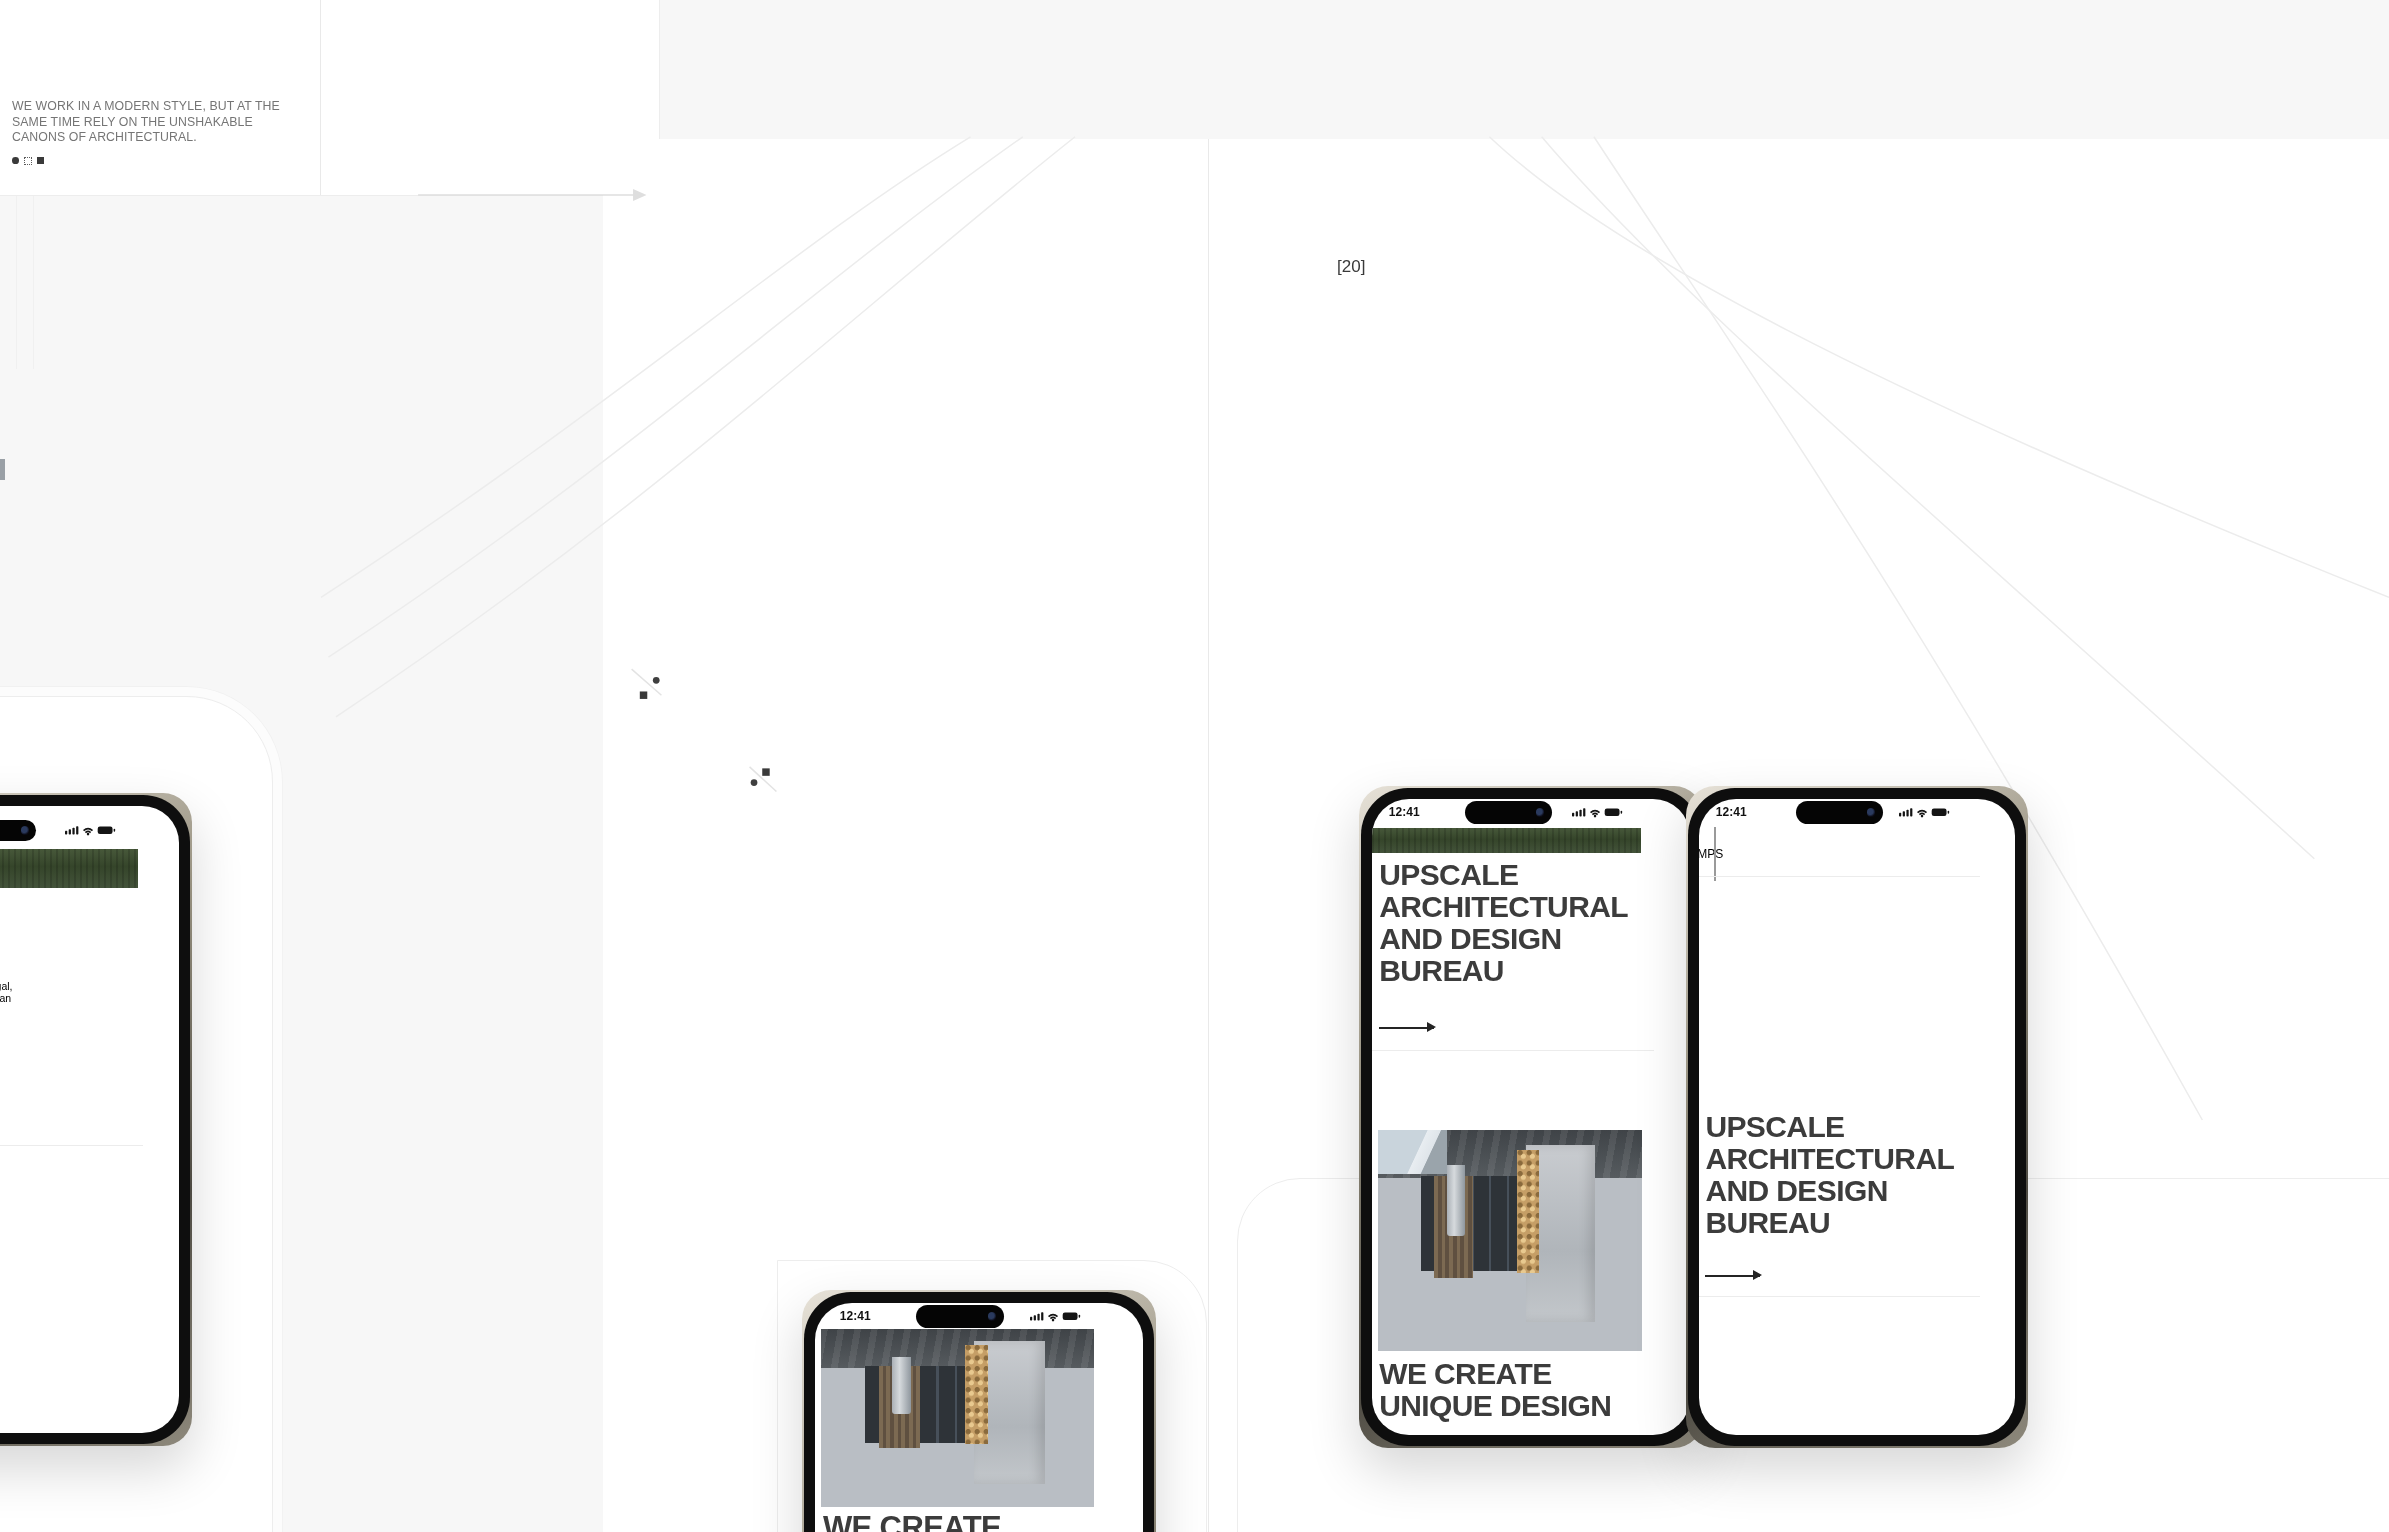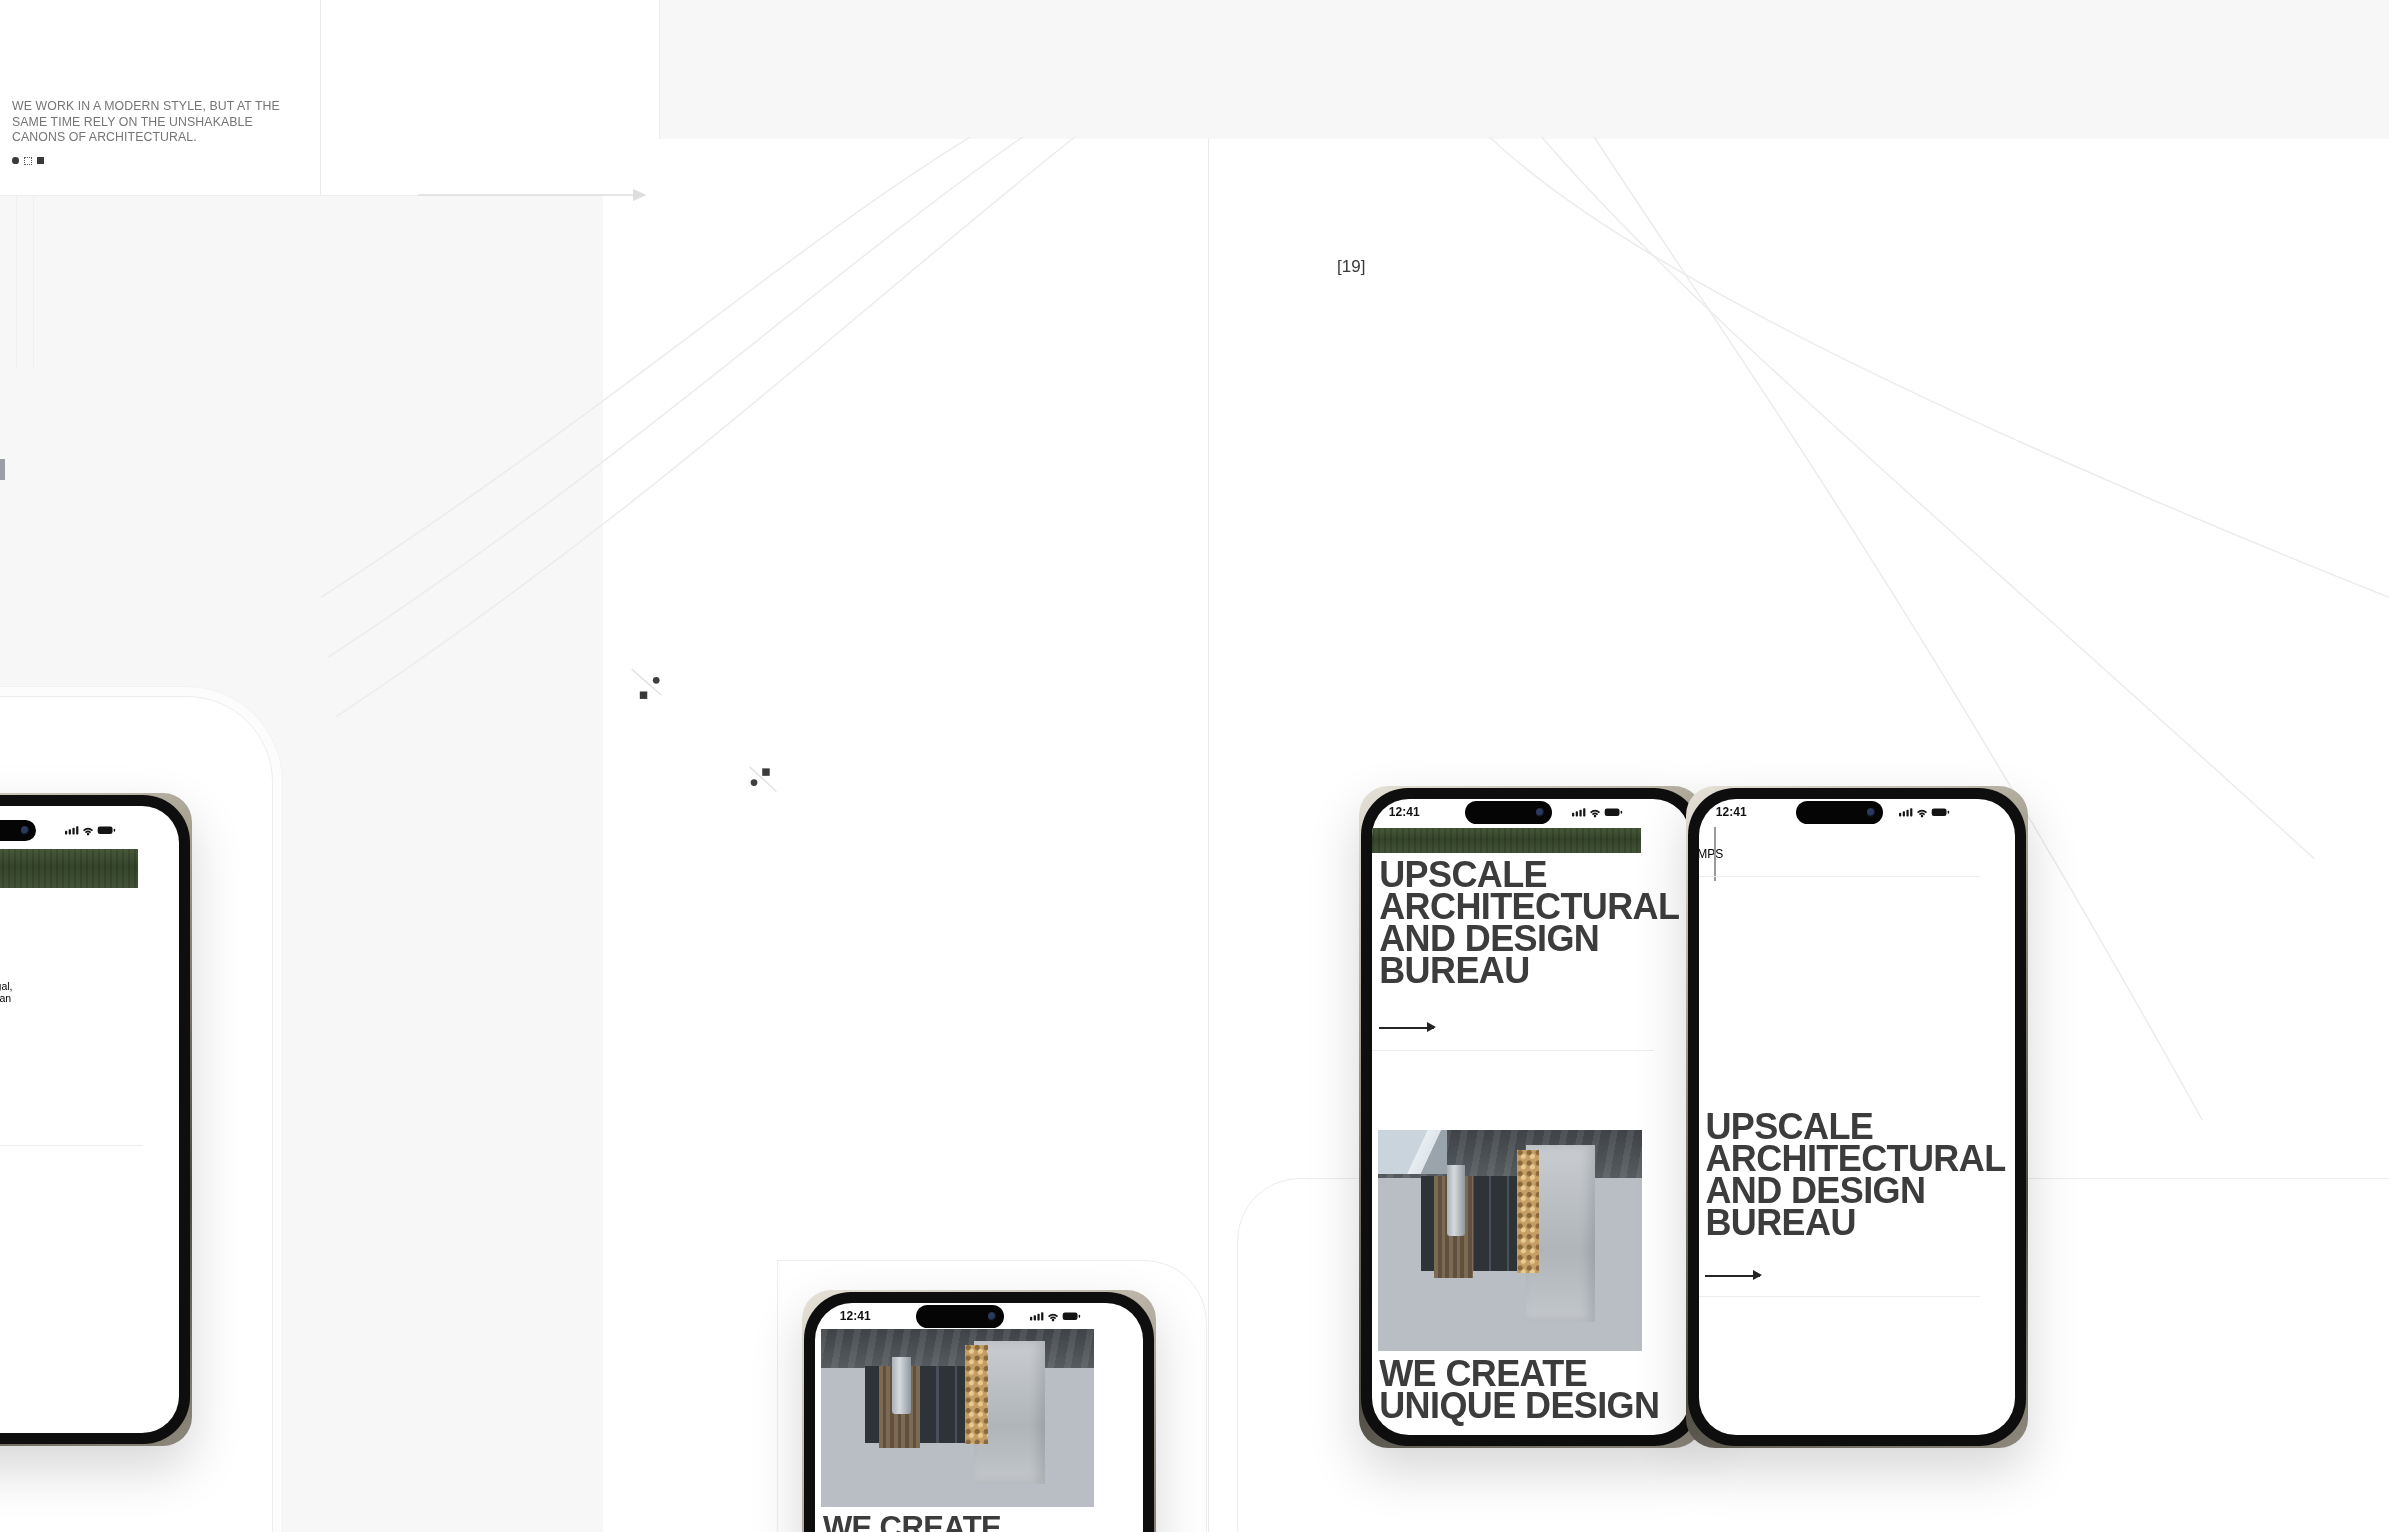--- a/index.html
+++ b/index.html
@@ -15,21 +15,21 @@
          box-shadow:0 22.4px 52px rgba(0,0,0,.16);padding-left:36px;}
   .phone-black{position:absolute;inset:2.2px;background:#0e0e0e;border-radius:47px;}
   .phone-screen{position:absolute;inset:12.7px;background:#fff;border-radius:37px;overflow:hidden;}
   .island{position:absolute;background:#050505;border-radius:13.4px;}
   .cam{position:absolute;width:8.2px;height:8.2px;border-radius:50%;
        background:radial-gradient(circle at 40% 40%,#2a3a5e 0 40%,#0a0a14 70%);}
   .time{position:absolute;font-size:12px;font-weight:700;color:#111;letter-spacing:0.1px;}
   .statusicons{position:absolute;}
   .homebar{position:absolute;height:4.5px;border-radius:2.2px;background:#fff;}
   
-  .hero{position:absolute;font-weight:800;font-size:36px;line-height:32px;
+  .hero{position:absolute;font-weight:800;font-size:30px;line-height:32px;
         letter-spacing:-0.6px;color:#3c3c3c;white-space:nowrap;}
   .hero div{white-space:nowrap;}
   .divider{position:absolute;height:0.7px;background:#ececec;}
   .cta-arrow{position:absolute;width:55px;height:2.2px;background:#242424;}
   .cta-arrow:after{content:"";position:absolute;right:-1.5px;top:-4.5px;width:0;height:0;
         border-left:9px solid #242424;border-top:5.2px solid transparent;border-bottom:5.2px solid transparent;}
   
   .grass{background:linear-gradient(180deg,#47583a 0%,#35452a 45%,#43533a 100%);}
   .grass:after{content:"";position:absolute;inset:0;
         background:repeating-linear-gradient(90deg,rgba(0,0,0,.14) 0 2.2px,transparent 2.2px 6px);}
@@ -219,21 +219,21 @@
 </div>
 <div class="tab-dash" style="left:1128px;top:128px;width:13.4px;height:4.5px;z-index:6;"></div>
 <div class="tab-dash" style="left:1376px;top:128px;width:13.4px;height:4.5px;z-index:6;"></div>
 <div class="tab-dash" style="left:1780px;top:82px;width:4.5px;height:21px;background:#9aa0a6;z-index:6;"></div>
 
 <div class="avatar av-woman" style="left:1216px;top:137px;width:87px;height:88px;z-index:4;"></div>
 <div class="avatar av-man" style="left:1309px;top:137px;width:87px;height:88px;z-index:4;"></div>
 <div class="avatar av-sil" style="left:1120px;top:224px;width:82px;height:90px;z-index:4;"></div>
 
 <div class="abs" style="left:1337px;top:257px;font-size:17px;color:#3a3a3a;z-index:4;">
-  <span class="bracket">[</span><span>19</span><span class="bracket">]</span>
+  <span class="bracket">[</span><span>20</span><span class="bracket">]</span>
 </div>
 
 <div class="emblem-ring" style="left:645px;top:664px;width:124px;height:124px;z-index:4;"></div>
 <div class="emblem-sq" style="left:688px;top:709px;width:39px;height:40px;z-index:4;"></div>
 <div class="emblem-circle" style="left:691px;top:712px;width:34px;height:35px;z-index:5;">
   <span class="bracket">[</span><span>VI</span><span class="bracket">]</span>
 </div>
 
 <div class="phone" style="left:-167px;top:793px;width:323px;height:653px;z-index:6;">
   <div class="phone-black"></div>

